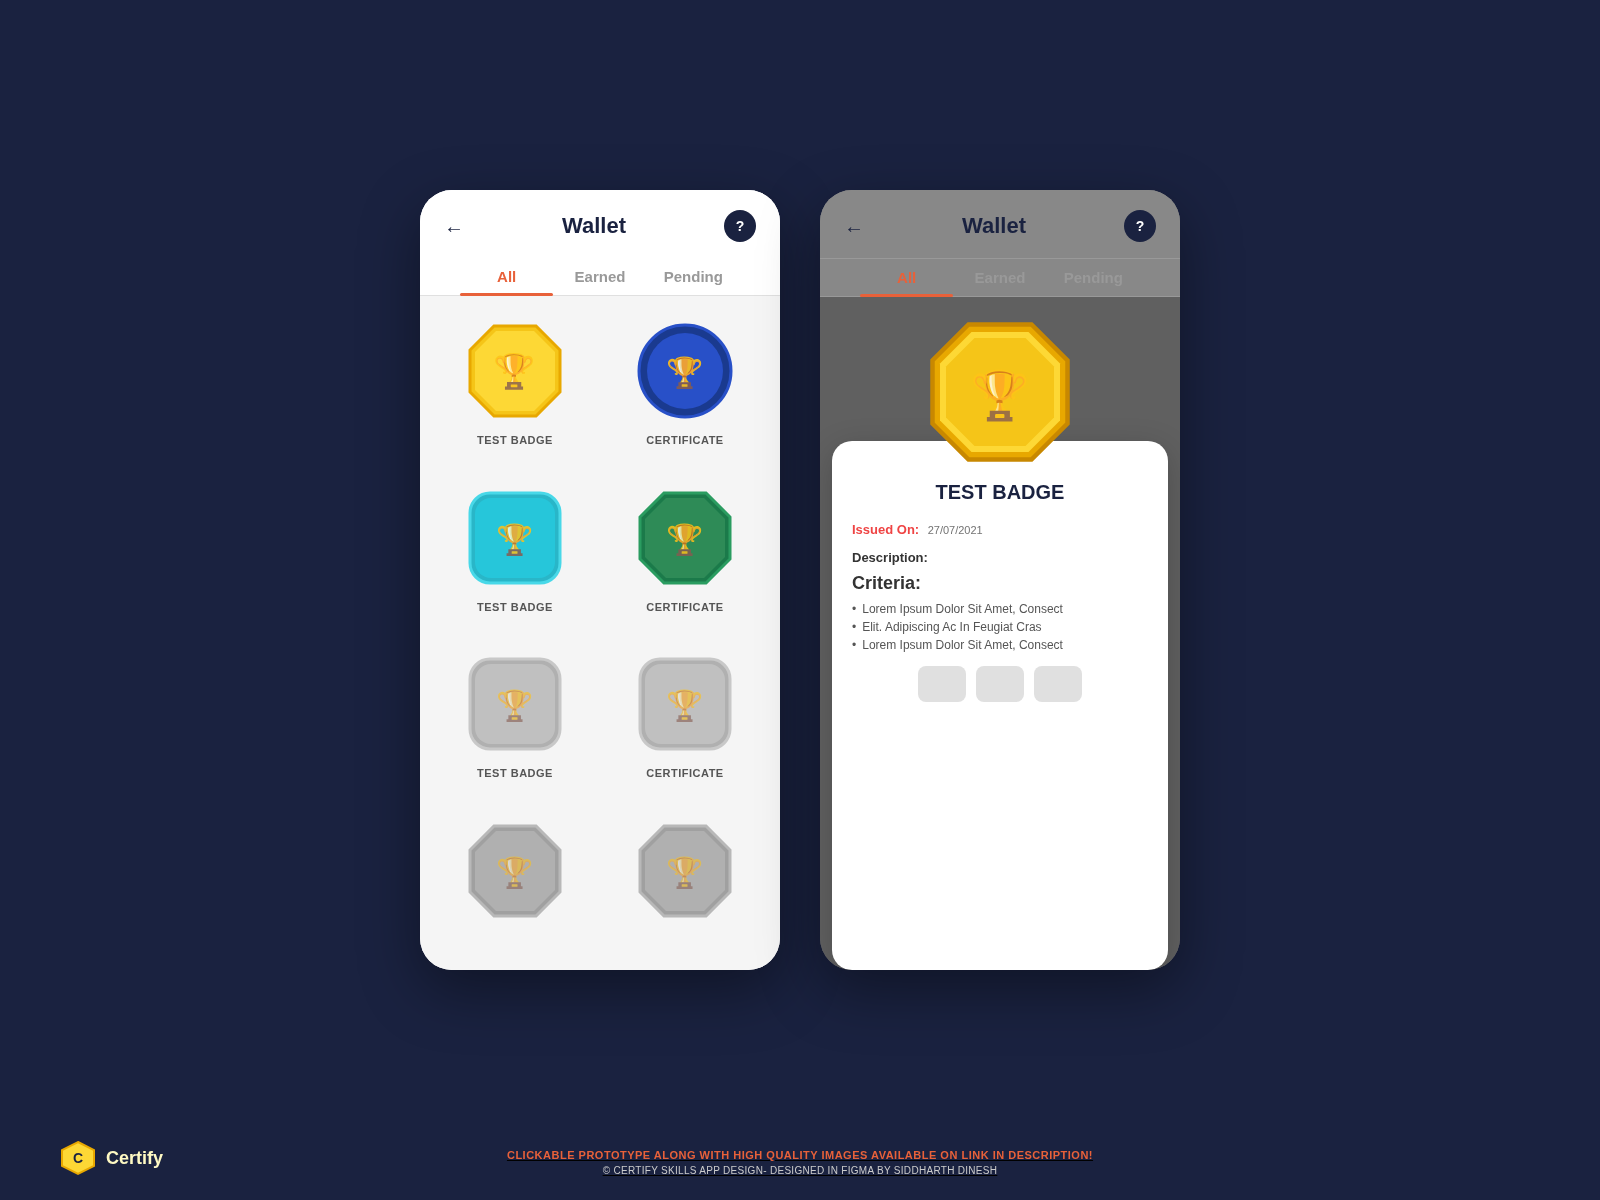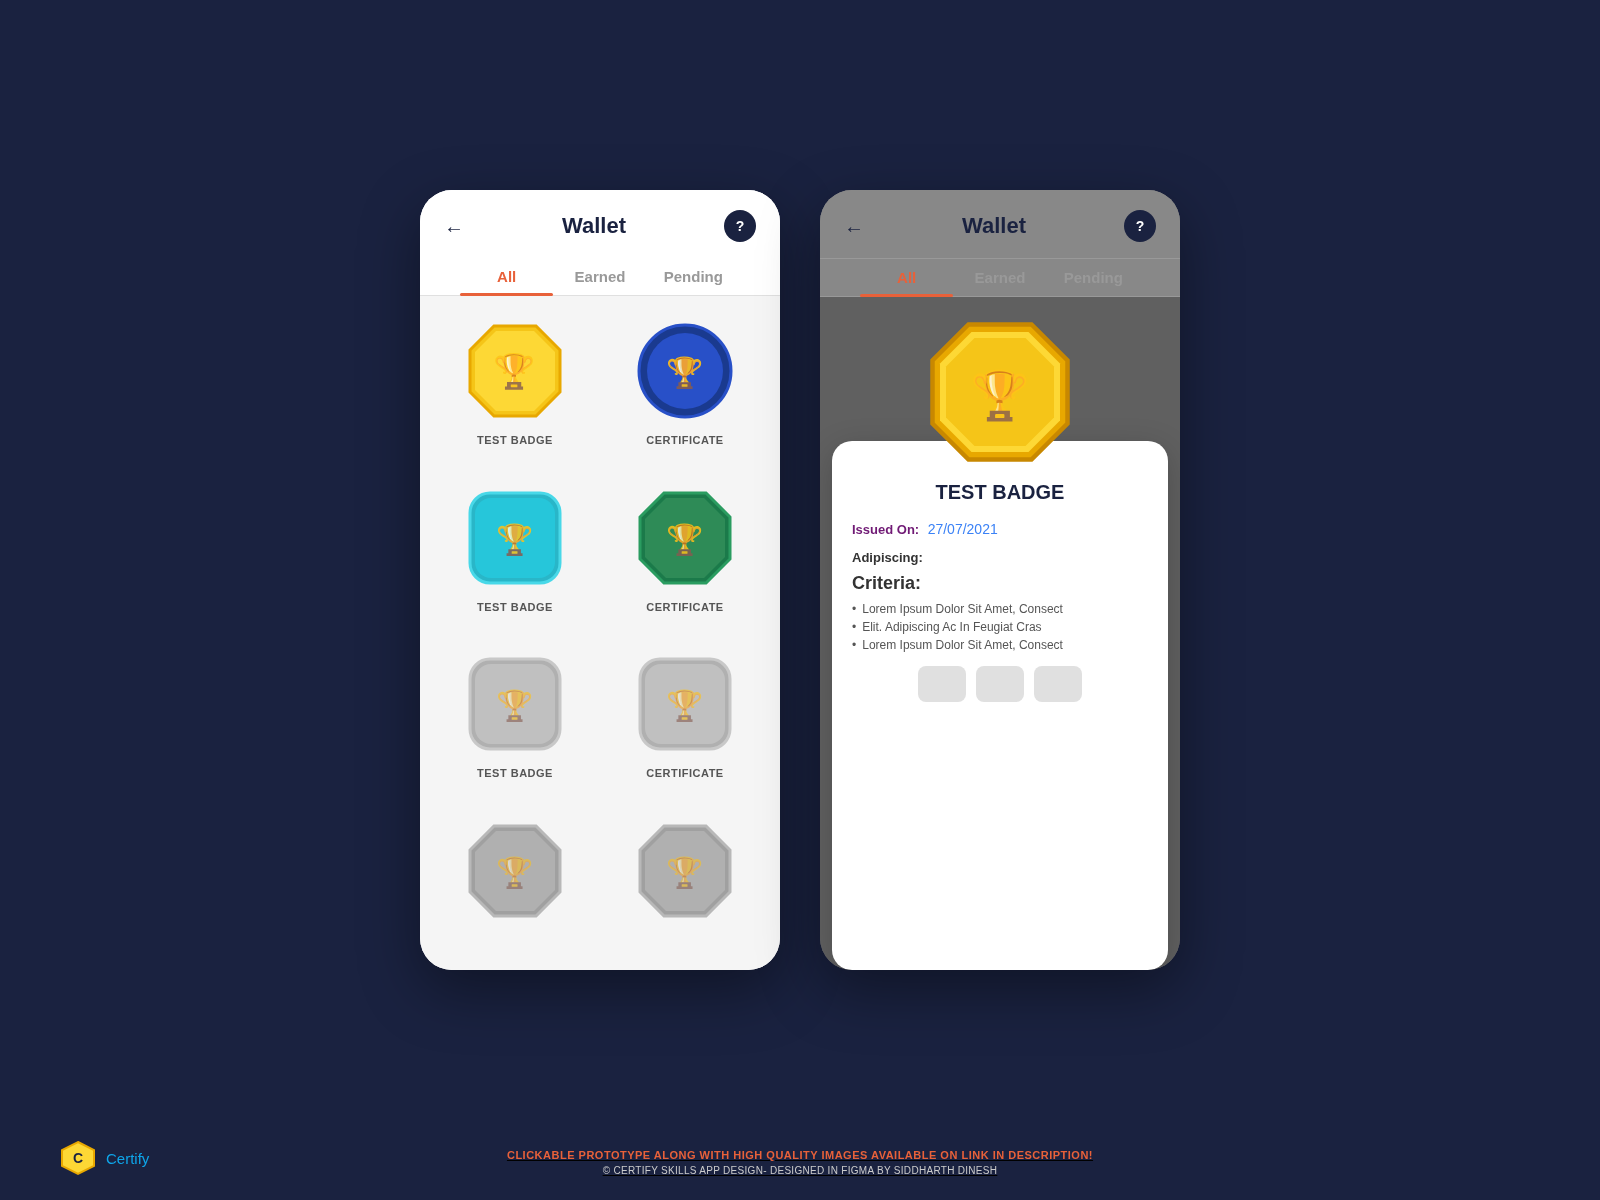--- a/index.html
+++ b/index.html
@@ -307,26 +307,26 @@
             <polygon points="31,10 69,10 90,31 90,69 69,90 31,90 10,69 10,31" fill="#FDD835"></polygon>
             <polygon points="33,14 67,14 86,33 86,67 67,86 33,86 14,67 14,33" fill="#F5C518"></polygon>
             <text x="50" y="63" text-anchor="middle" font-size="32" fill="rgba(40,50,70,0.8)">🏆</text>
           </svg>
         </div>
 
         <div style="background:#fff;border-radius:20px;margin-top:-30px;width:calc(100% - 24px);padding:40px 20px 20px;box-shadow:0 8px 32px rgba(0,0,0,0.2);z-index:15;flex:1;overflow-y:auto;">
           <div style="font-size:20px;font-weight:800;color:#1a2240;text-align:center;margin-bottom:16px;">TEST BADGE</div>
 
           <div style="margin-bottom:12px;">
-            <span style="font-size:13px;font-weight:700;color:#701a75;">Issued On:</span>
-            <span style="font-size:14px;color:#3b82f6;margin-left:4px;">27/07/2021</span>
+            <span style="font-size:13px;font-weight:700;color:#ef4444;">Issued On:</span>
+            <span style="font-size:11px;color:#737373;margin-left:4px;">27/07/2021</span>
           </div>
 
           <div style="margin-bottom:8px;">
-            <div style="font-size:13px;font-weight:700;color:#333;margin-bottom:4px;">Adipiscing:</div>
+            <div style="font-size:13px;font-weight:700;color:#333;margin-bottom:4px;">Description:</div>
           </div>
 
           <div style="margin-bottom:12px;">
             <div style="font-size:18px;font-weight:700;color:#333;margin-bottom:6px;">Criteria:</div>
             <ul style="list-style:none;padding:0;">
               <li style="font-size:12px;color:#555;padding:2px 0;display:flex;gap:6px;">
                 <span>•</span>
                 <span>Lorem Ipsum Dolor Sit Amet, Consect</span>
               </li>
               <li style="font-size:12px;color:#555;padding:2px 0;display:flex;gap:6px;">
@@ -351,20 +351,20 @@
   </div>
 </div>
 
 <div style="position:absolute;bottom:24px;left:0;right:0;display:flex;flex-direction:column;align-items:center;gap:4px;">
 
   <div style="position:absolute;left:60px;bottom:0;display:flex;align-items:center;gap:10px;">
     <svg width="36" height="36" viewBox="0 0 36 36">
       <polygon points="18,2 34,10 34,26 18,34 2,26 2,10" fill="#FDD835" stroke="#E8A800" stroke-width="2"></polygon>
       <text x="18" y="23" text-anchor="middle" font-size="14" fill="#1a2240" font-weight="bold">C</text>
     </svg>
-    <span style="font-size:15px;font-weight:400;color:#0ea5e9;">Certify</span>
+    <span style="font-size:18px;font-weight:700;color:#fef9c3;">Certify</span>
   </div>
 
   <div style="text-align:center;text-decoration:underline;">
     <div style="font-size:11px;color:#e8613a;font-weight:600;letter-spacing:0.5px;margin-bottom:4px;">CLICKABLE PROTOTYPE ALONG WITH HIGH QUALITY IMAGES AVAILABLE ON LINK IN DESCRIPTION!</div>
     <div style="font-size:10px;color:#ccc;letter-spacing:0.3px;">© CERTIFY SKILLS APP DESIGN- DESIGNED IN FIGMA BY SIDDHARTH DINESH</div>
   </div>
 </div>
 
 </body></html>

